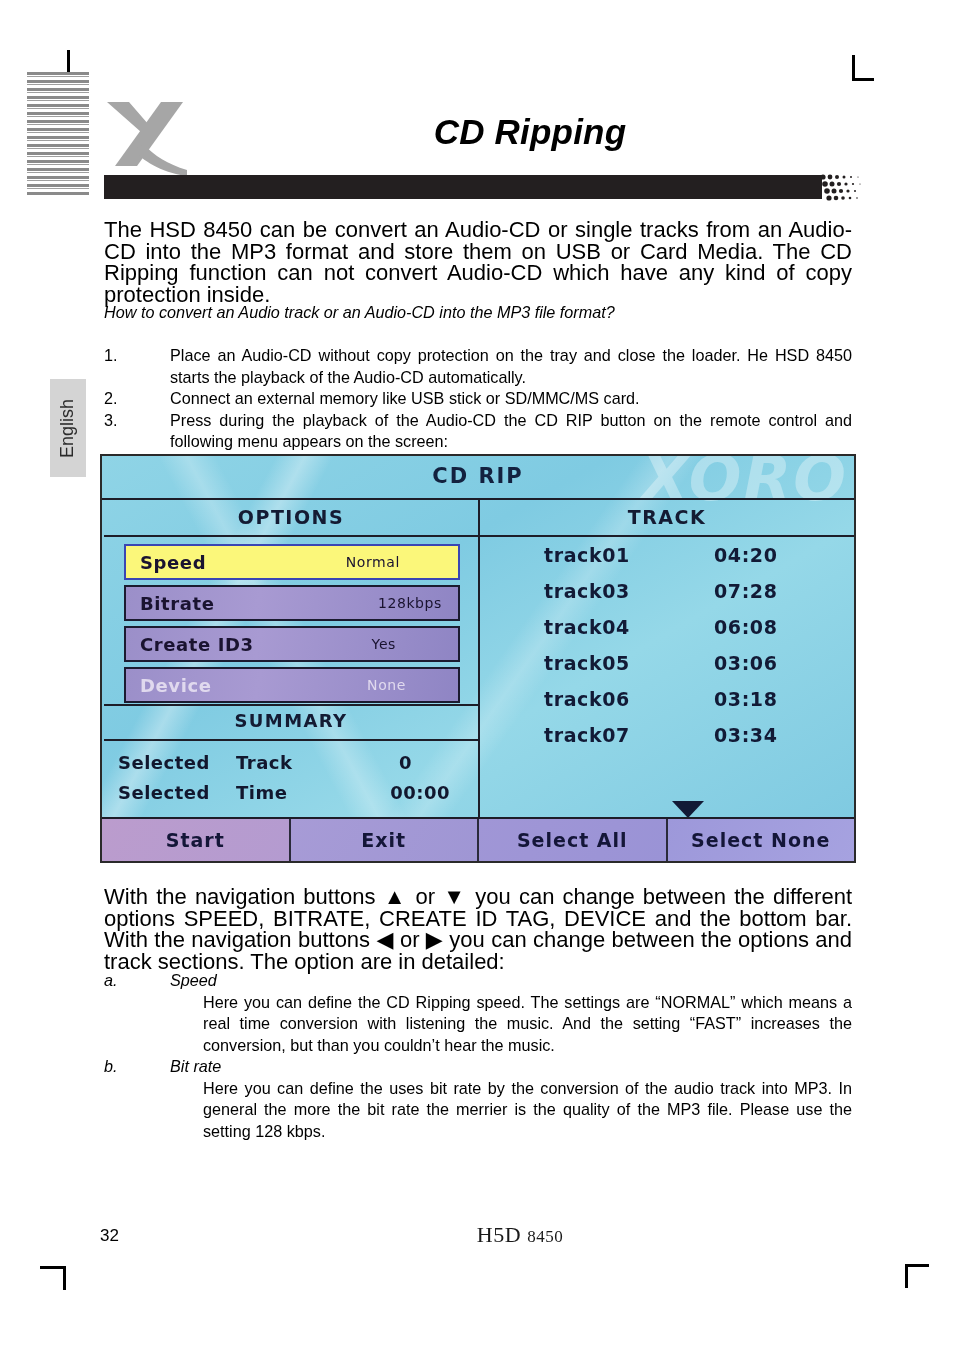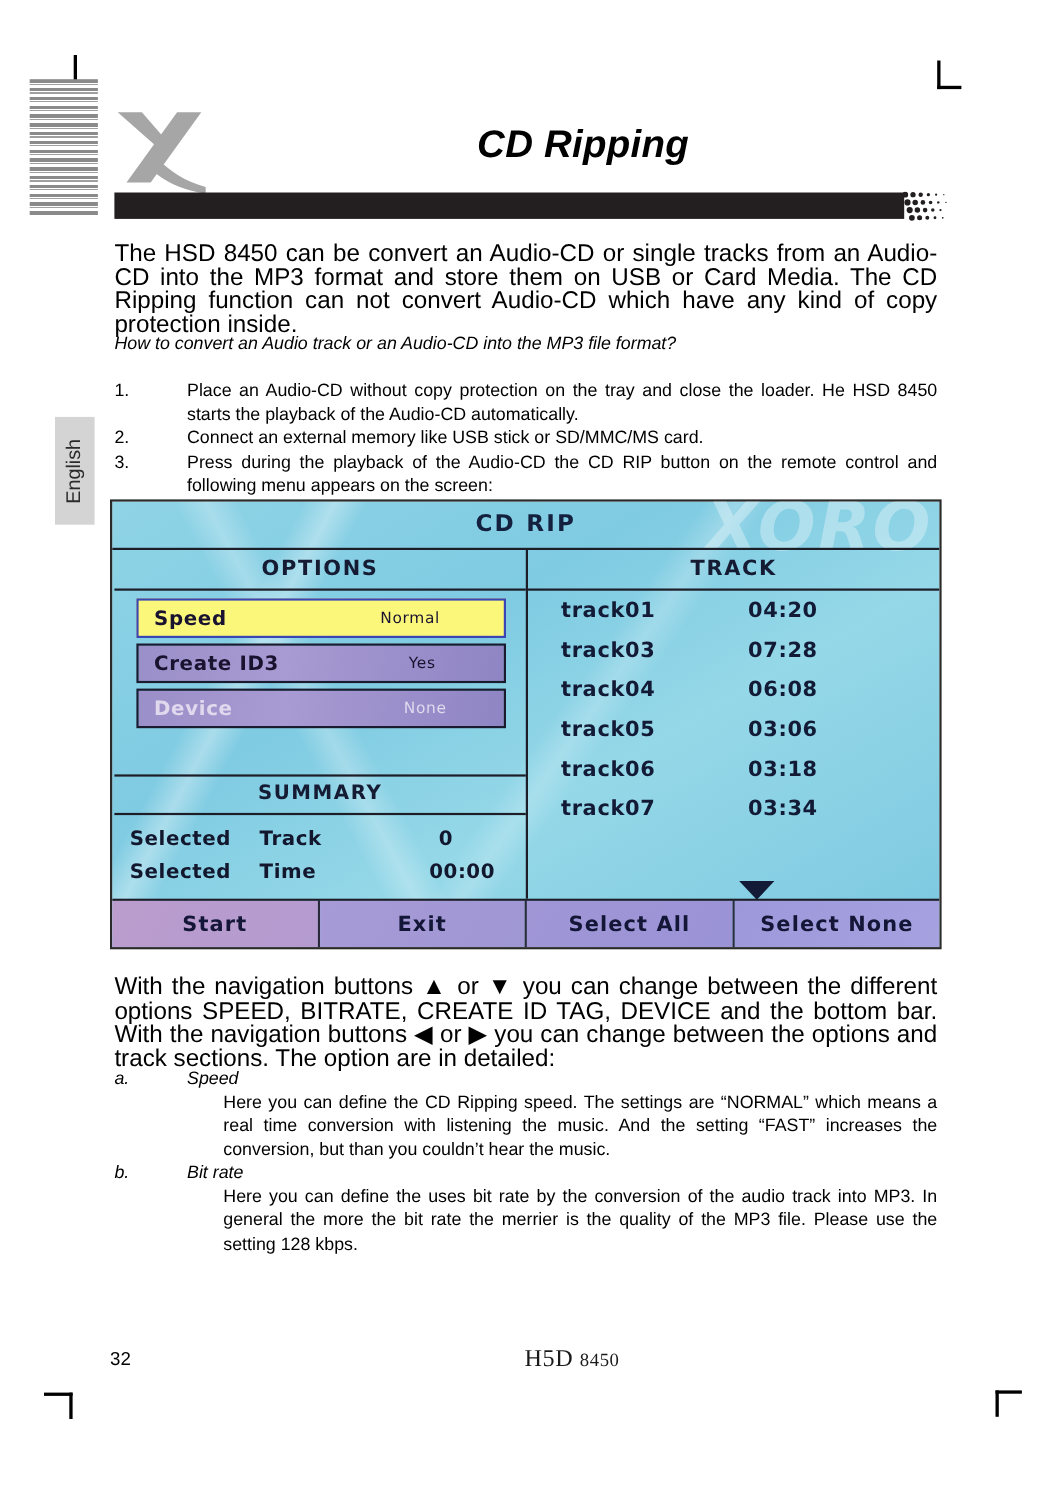--- a/index.html
+++ b/index.html
@@ -290,21 +290,21 @@
   #summary-row-0 { top: 296px; }
   #summary-row-1 { top: 326px; }
   .sum-k1 { position: absolute; left: 0; }
   .sum-k2 { position: absolute; left: 118px; }
   .sum-val { position: absolute; right: 16px; }
   #summary-row-0 .sum-val { right: 54px; }
 
   
   #track-list {
     position: absolute;
-    left: 388px;
+    left: 422px;
     top: 88px;
     width: 330px;
   }
   .track-row {
     position: relative;
     height: 36px;
     font-size: 19px;
     font-weight: bold;
     color: #121a36;
     letter-spacing: 0.6px;
@@ -486,20 +486,24 @@
   <div id="options-head-rule"></div>
 
   <div class="osd-section-head" id="track-head">TRACK</div>
   <div id="track-head-rule"></div>
 
   <div id="option-rows">
     <div class="option-row highlight r-speed">
       <span class="option-label">Speed</span>
       <span class="option-value">Normal</span>
     </div>
+    <div class="option-row r-bitrate">
+      <span class="option-label">Bitrate</span>
+      <span class="option-value">128kbps</span>
+    </div>
     <div class="option-row r-idtag">
       <span class="option-label">Create ID3</span>
       <span class="option-value">Yes</span>
     </div>
     <div class="option-row dim r-device">
       <span class="option-label">Device</span>
       <span class="option-value">None</span>
     </div>
   </div>
 

